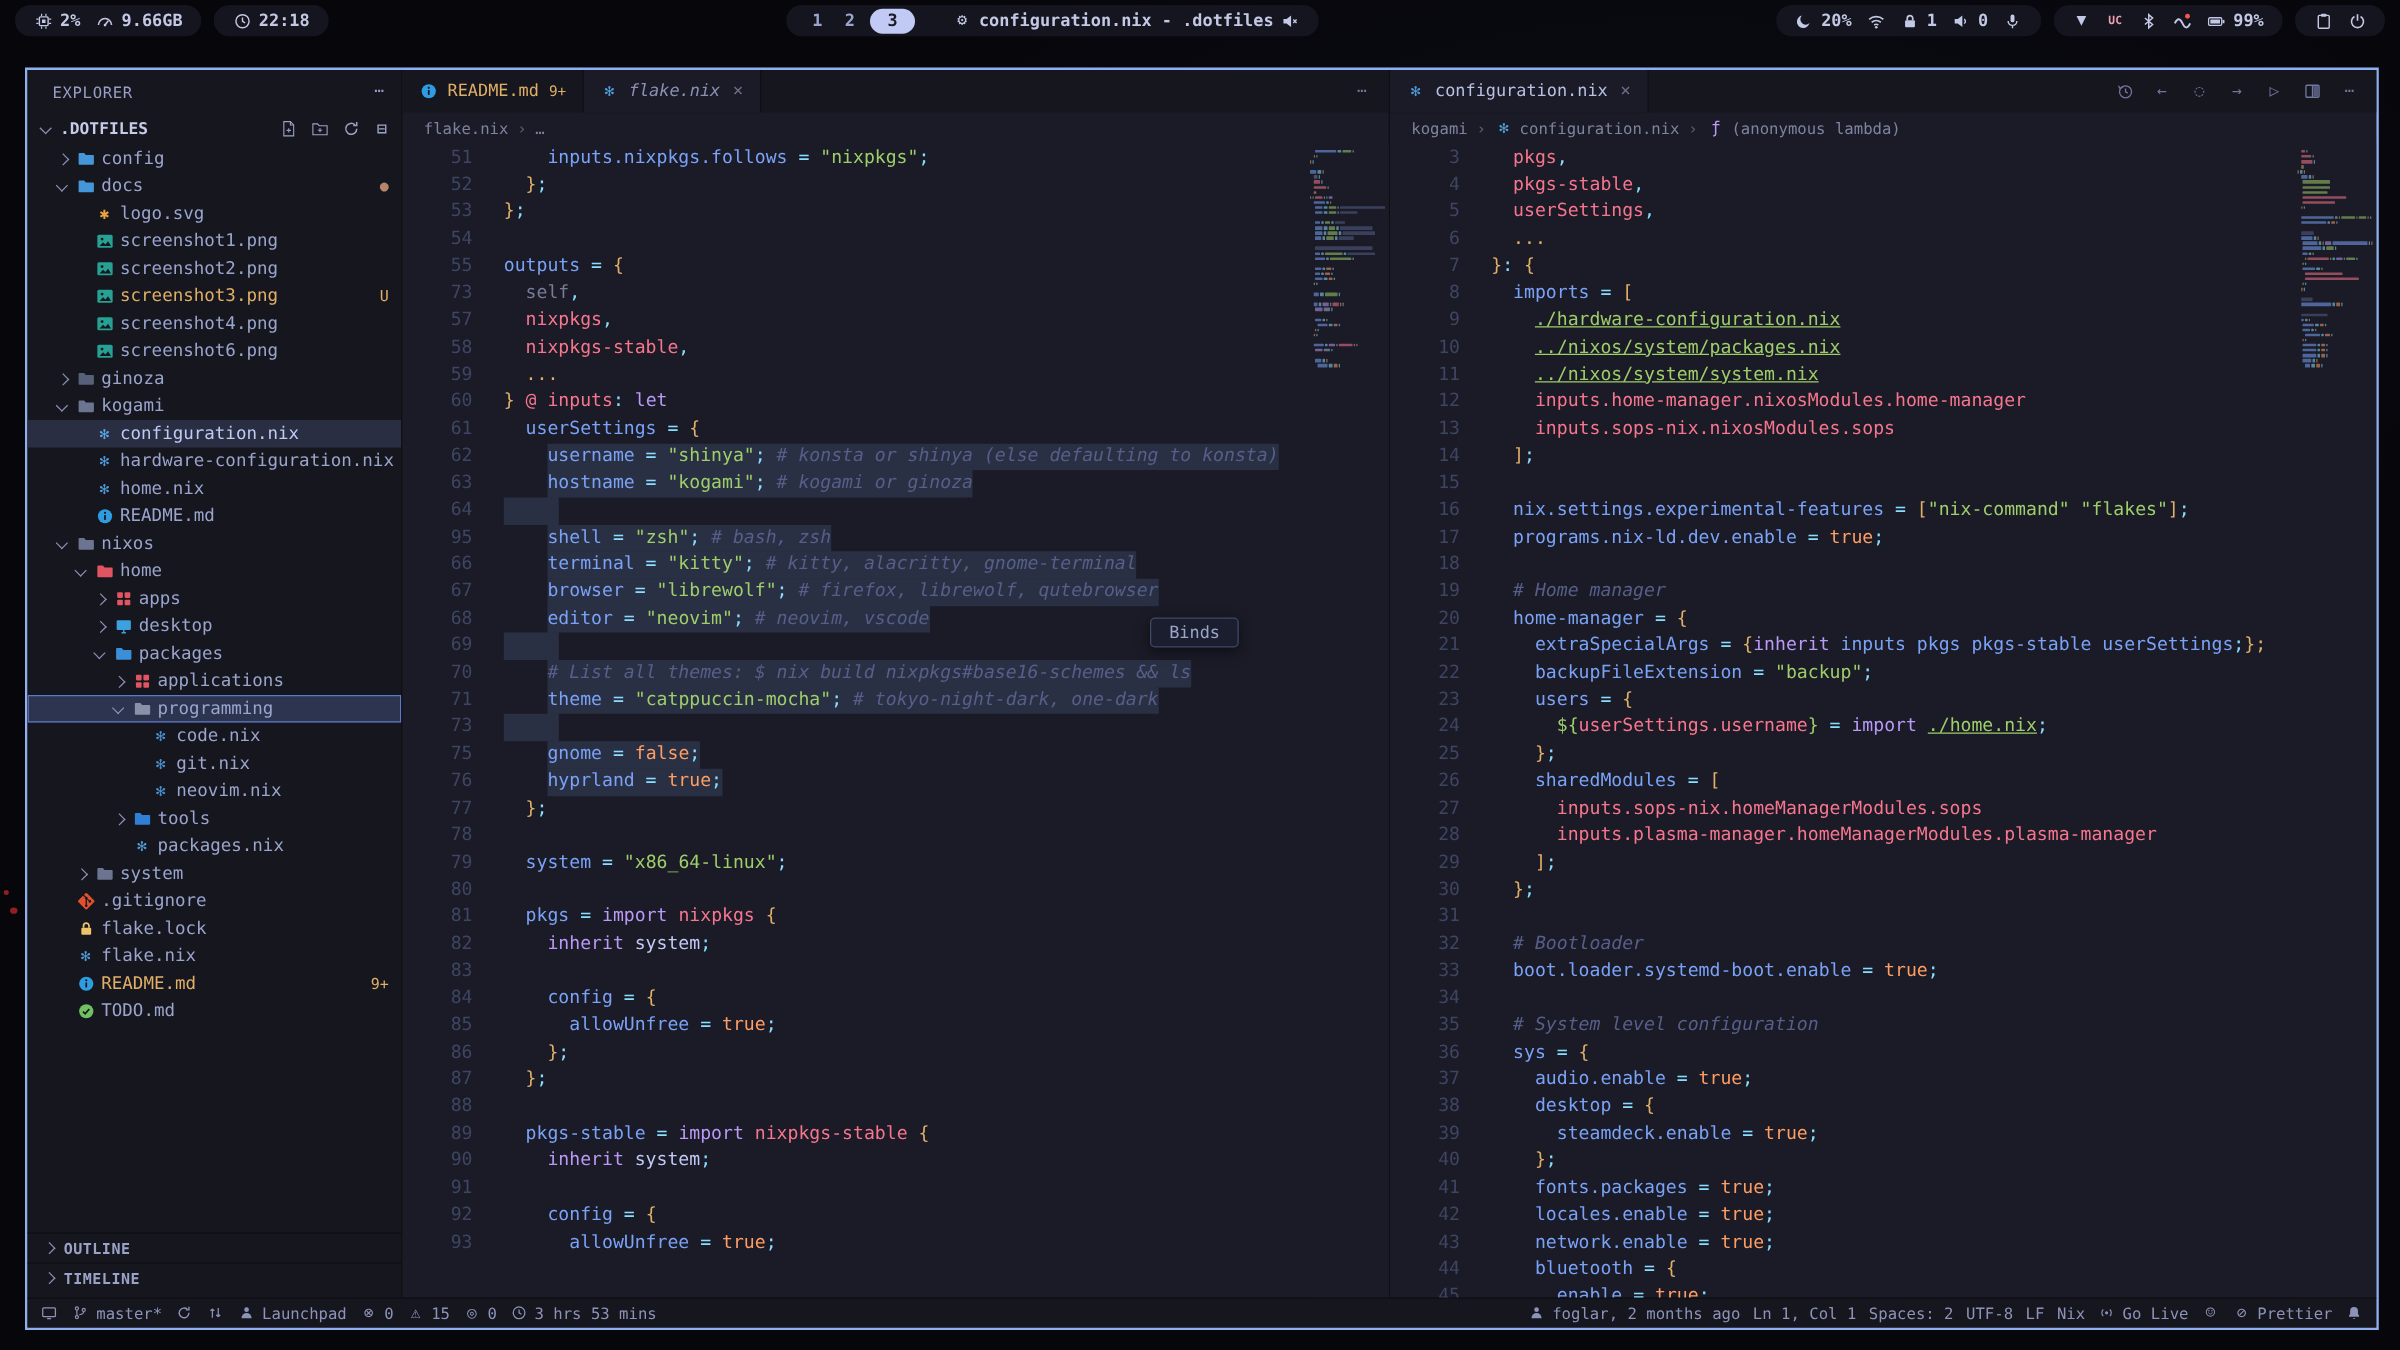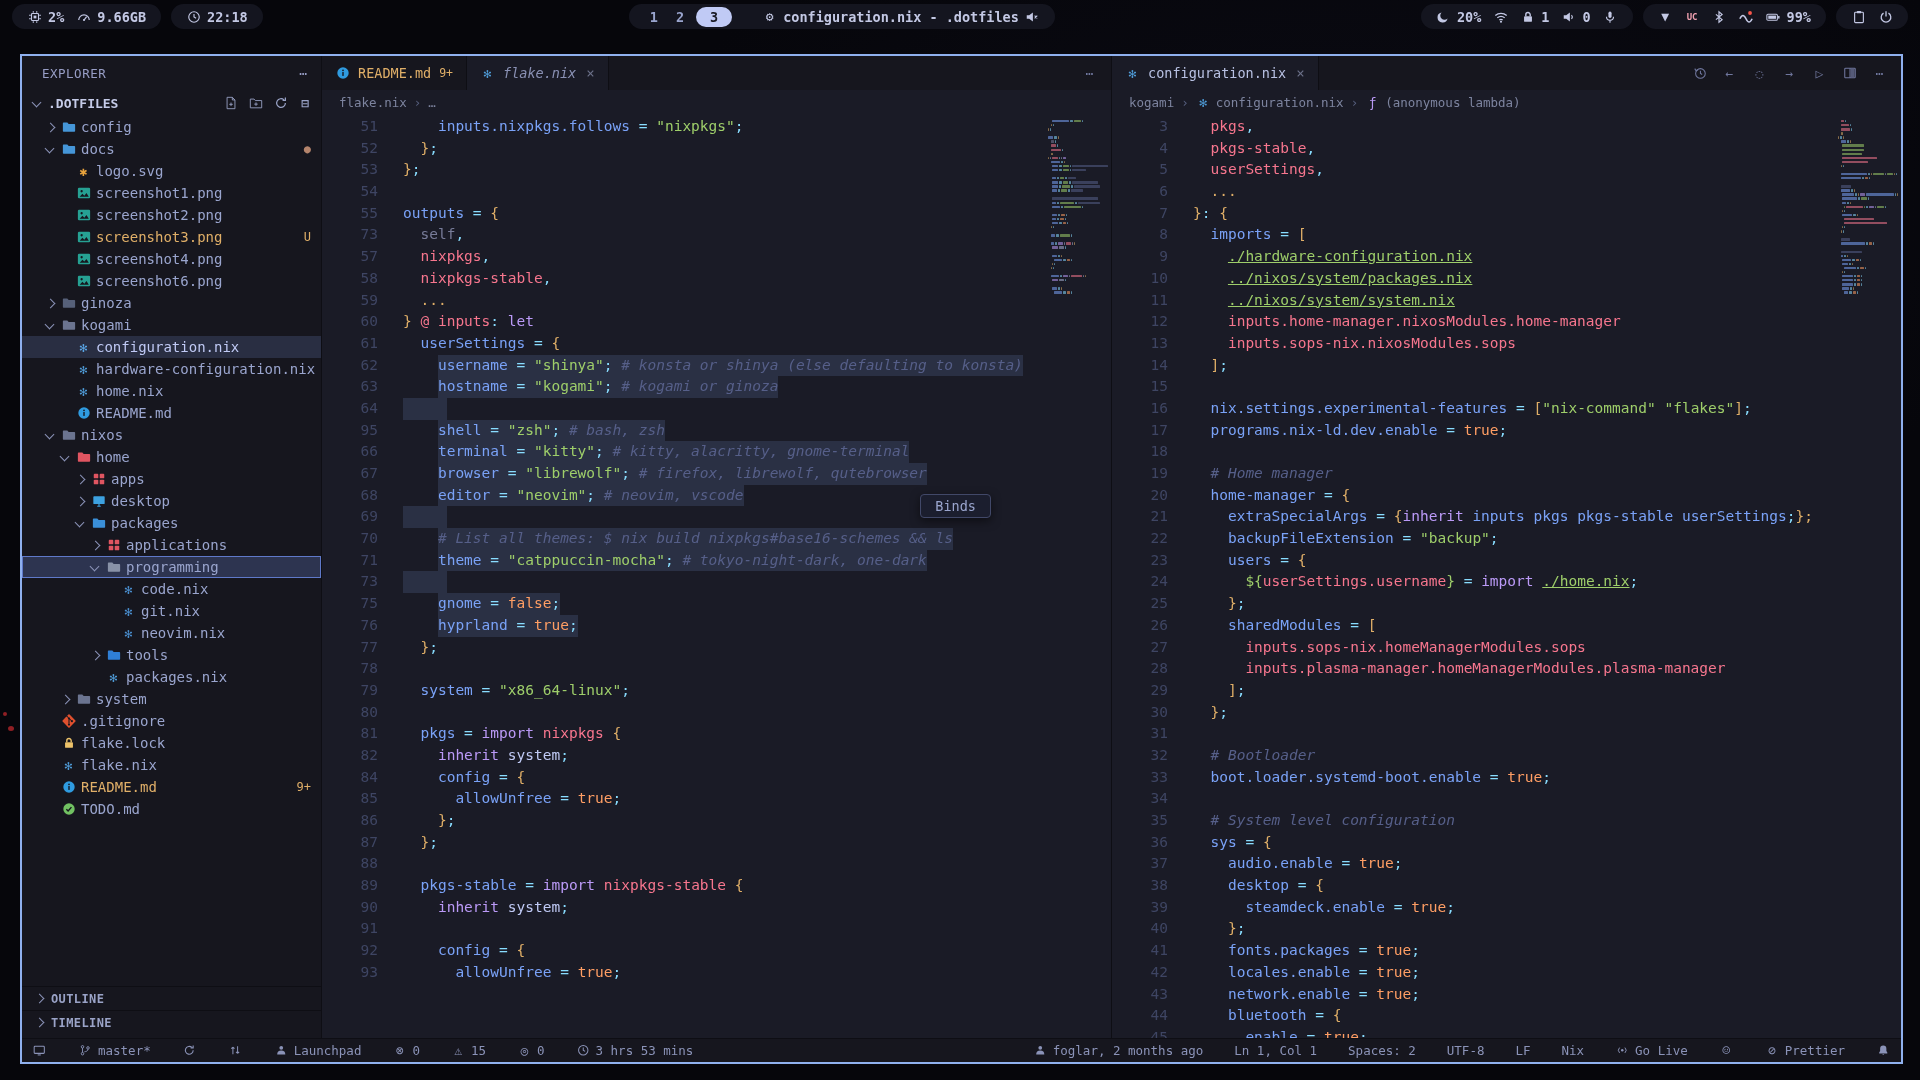--- a/index.html
+++ b/index.html
@@ -85,21 +85,21 @@
   .mm-row { height:2.4px; margin-bottom:1.7px; display:flex; gap:1px; }
   .mm-seg { height:100%; border-radius:.5px; opacity:.55; }
 
   .popup { position:absolute; right:120px; top:380px; background:#1b1e2e; border:1px solid #414868;
     border-radius:4px; padding:3px 14px; font-size:13.5px; color:#9aa5ce; box-shadow:0 3px 10px rgba(0,0,0,.5); }
 
   
   .statusbar { height:24px; flex:none; background:#16161e; border-top:1px solid #0e0e14;
     display:flex; justify-content:space-between; align-items:center; padding:0 10px;
     font-size:12.5px; color:#8b93b8; }
-  .sb-side { display:flex; align-items:center; gap:31px; }
+  .sb-side { display:flex; align-items:center; gap:10px; }
   .sb-it { display:flex; align-items:center; gap:5px; cursor:default; }
   .sb-it .ic svg { width:12.5px; height:12.5px; }
 </style>
 </head>
 <body>
 
 <div class="wallpaper">
   <div class="speck" style="left:3px; top:712px;"></div>
   <div class="speck" style="left:8px; top:726px; width:6px; height:5px;"></div>
   <div class="speck" style="left:1460px; top:120px; width:3px; height:3px; opacity:.5;"></div>
@@ -645,20 +645,21 @@
             <div class="cl"><span class="ln">71</span><span class="fold"></span><span class="t-ind">    </span><span class="sel"><span class="t-attr">theme</span><span class="t-op"> = </span><span class="t-str">"catppuccin-mocha"</span><span class="t-op">; </span><span class="t-com"># tokyo-night-dark, one-dark</span></span></div>
             <div class="cl"><span class="ln">73</span><span class="fold"></span><span class="sel">     </span></div>
             <div class="cl"><span class="ln">75</span><span class="fold"></span><span class="t-ind">    </span><span class="sel"><span class="t-attr">gnome</span><span class="t-op"> = </span><span class="t-bool">false</span><span class="t-op">;</span></span></div>
             <div class="cl"><span class="ln">76</span><span class="fold"></span><span class="t-ind">    </span><span class="sel"><span class="t-attr">hyprland</span><span class="t-op"> = </span><span class="t-bool">true</span><span class="t-op">;</span></span></div>
             <div class="cl"><span class="ln">77</span><span class="fold"></span><span class="t-ind">  </span><span class="t-pun">}</span><span class="t-op">;</span></div>
             <div class="cl"><span class="ln">78</span><span class="fold"></span></div>
             <div class="cl"><span class="ln">79</span><span class="fold"></span><span class="t-ind">  </span><span class="t-attr">system</span><span class="t-op"> = </span><span class="t-str">"x86_64-linux"</span><span class="t-op">;</span></div>
             <div class="cl"><span class="ln">80</span><span class="fold"></span></div>
             <div class="cl"><span class="ln">81</span><span class="fold"></span><span class="t-ind">  </span><span class="t-attr">pkgs</span><span class="t-op"> = </span><span class="t-kw">import</span><span class="t-fg"> </span><span class="t-var">nixpkgs</span><span class="t-fg"> </span><span class="t-pun">{</span></div>
             <div class="cl"><span class="ln">82</span><span class="fold"></span><span class="t-ind">    </span><span class="t-kw">inherit</span><span class="t-fg"> system</span><span class="t-op">;</span></div>
+            <div class="cl"><span class="ln">83</span><span class="fold"></span></div>
             <div class="cl"><span class="ln">84</span><span class="fold"></span><span class="t-ind">    </span><span class="t-attr">config</span><span class="t-op"> = </span><span class="t-pun">{</span></div>
             <div class="cl"><span class="ln">85</span><span class="fold"></span><span class="t-ind">      </span><span class="t-attr">allowUnfree</span><span class="t-op"> = </span><span class="t-bool">true</span><span class="t-op">;</span></div>
             <div class="cl"><span class="ln">86</span><span class="fold"></span><span class="t-ind">    </span><span class="t-pun">}</span><span class="t-op">;</span></div>
             <div class="cl"><span class="ln">87</span><span class="fold"></span><span class="t-ind">  </span><span class="t-pun">}</span><span class="t-op">;</span></div>
             <div class="cl"><span class="ln">88</span><span class="fold"></span></div>
             <div class="cl"><span class="ln">89</span><span class="fold"></span><span class="t-ind">  </span><span class="t-attr">pkgs-stable</span><span class="t-op"> = </span><span class="t-kw">import</span><span class="t-fg"> </span><span class="t-var">nixpkgs-stable</span><span class="t-fg"> </span><span class="t-pun">{</span></div>
             <div class="cl"><span class="ln">90</span><span class="fold"></span><span class="t-ind">    </span><span class="t-kw">inherit</span><span class="t-fg"> system</span><span class="t-op">;</span></div>
             <div class="cl"><span class="ln">91</span><span class="fold"></span></div>
             <div class="cl"><span class="ln">92</span><span class="fold"></span><span class="t-ind">    </span><span class="t-attr">config</span><span class="t-op"> = </span><span class="t-pun">{</span></div>
             <div class="cl"><span class="ln">93</span><span class="fold"></span><span class="t-ind">      </span><span class="t-attr">allowUnfree</span><span class="t-op"> = </span><span class="t-bool">true</span><span class="t-op">;</span></div>

